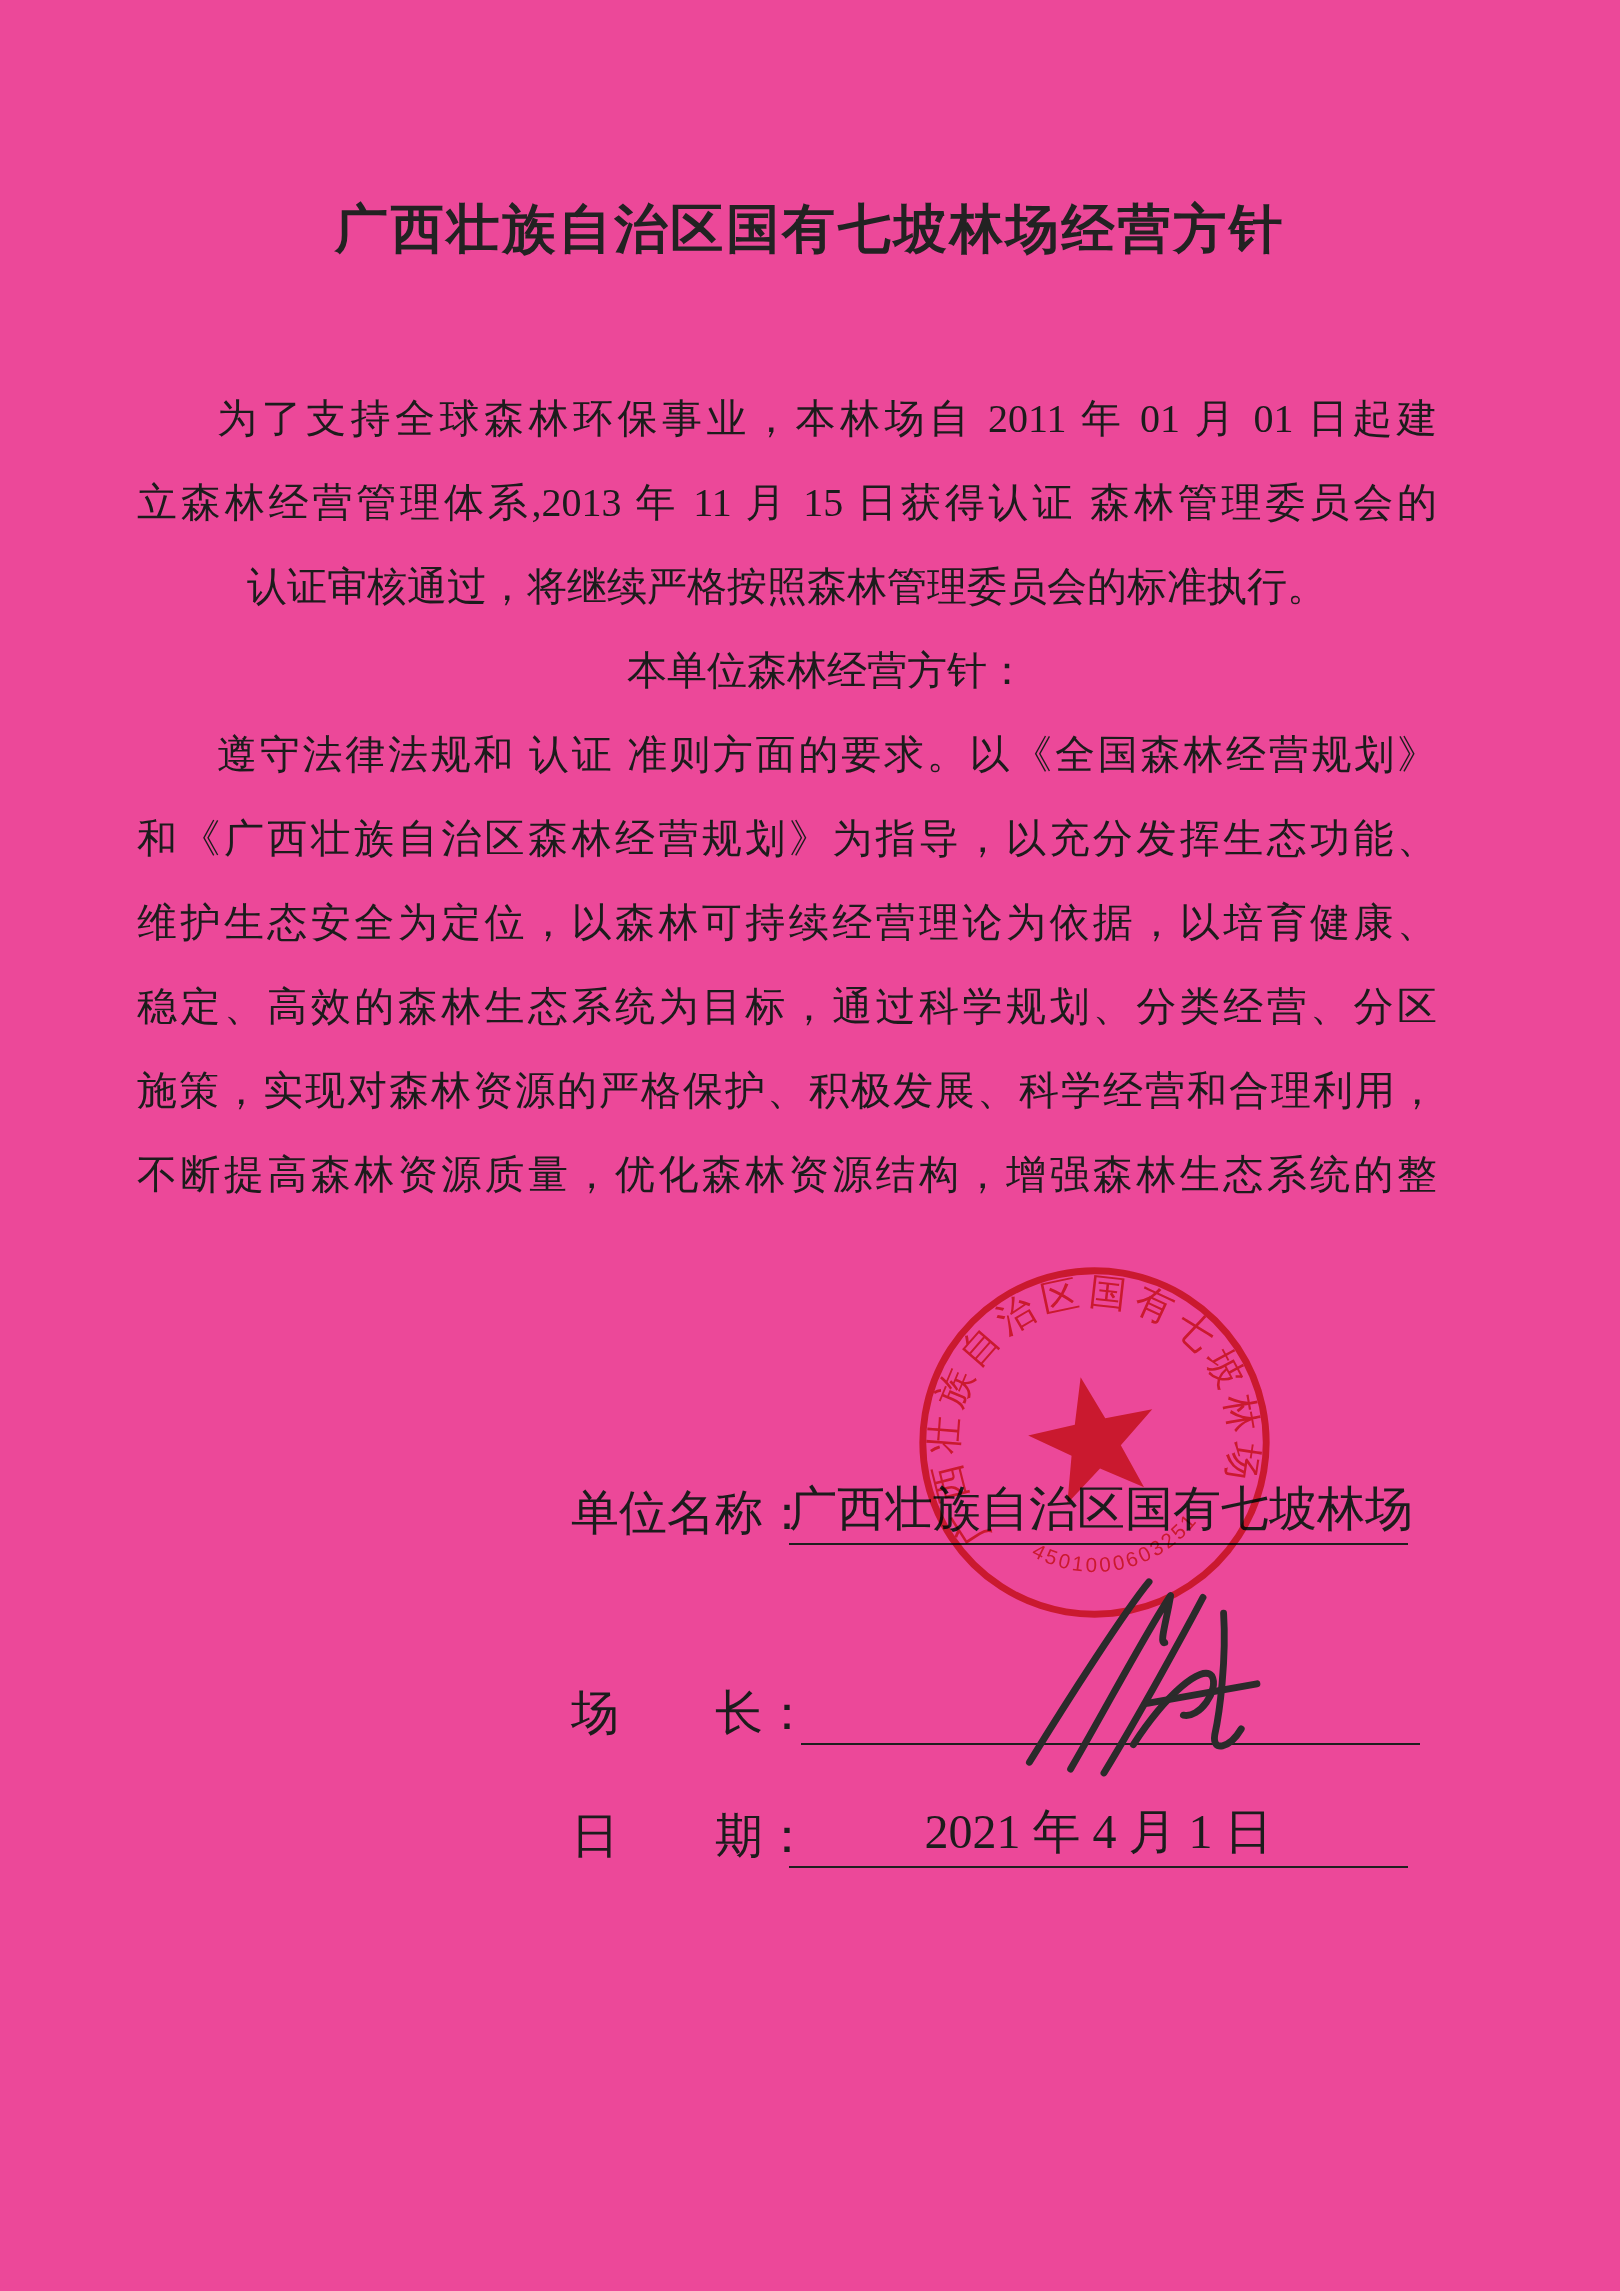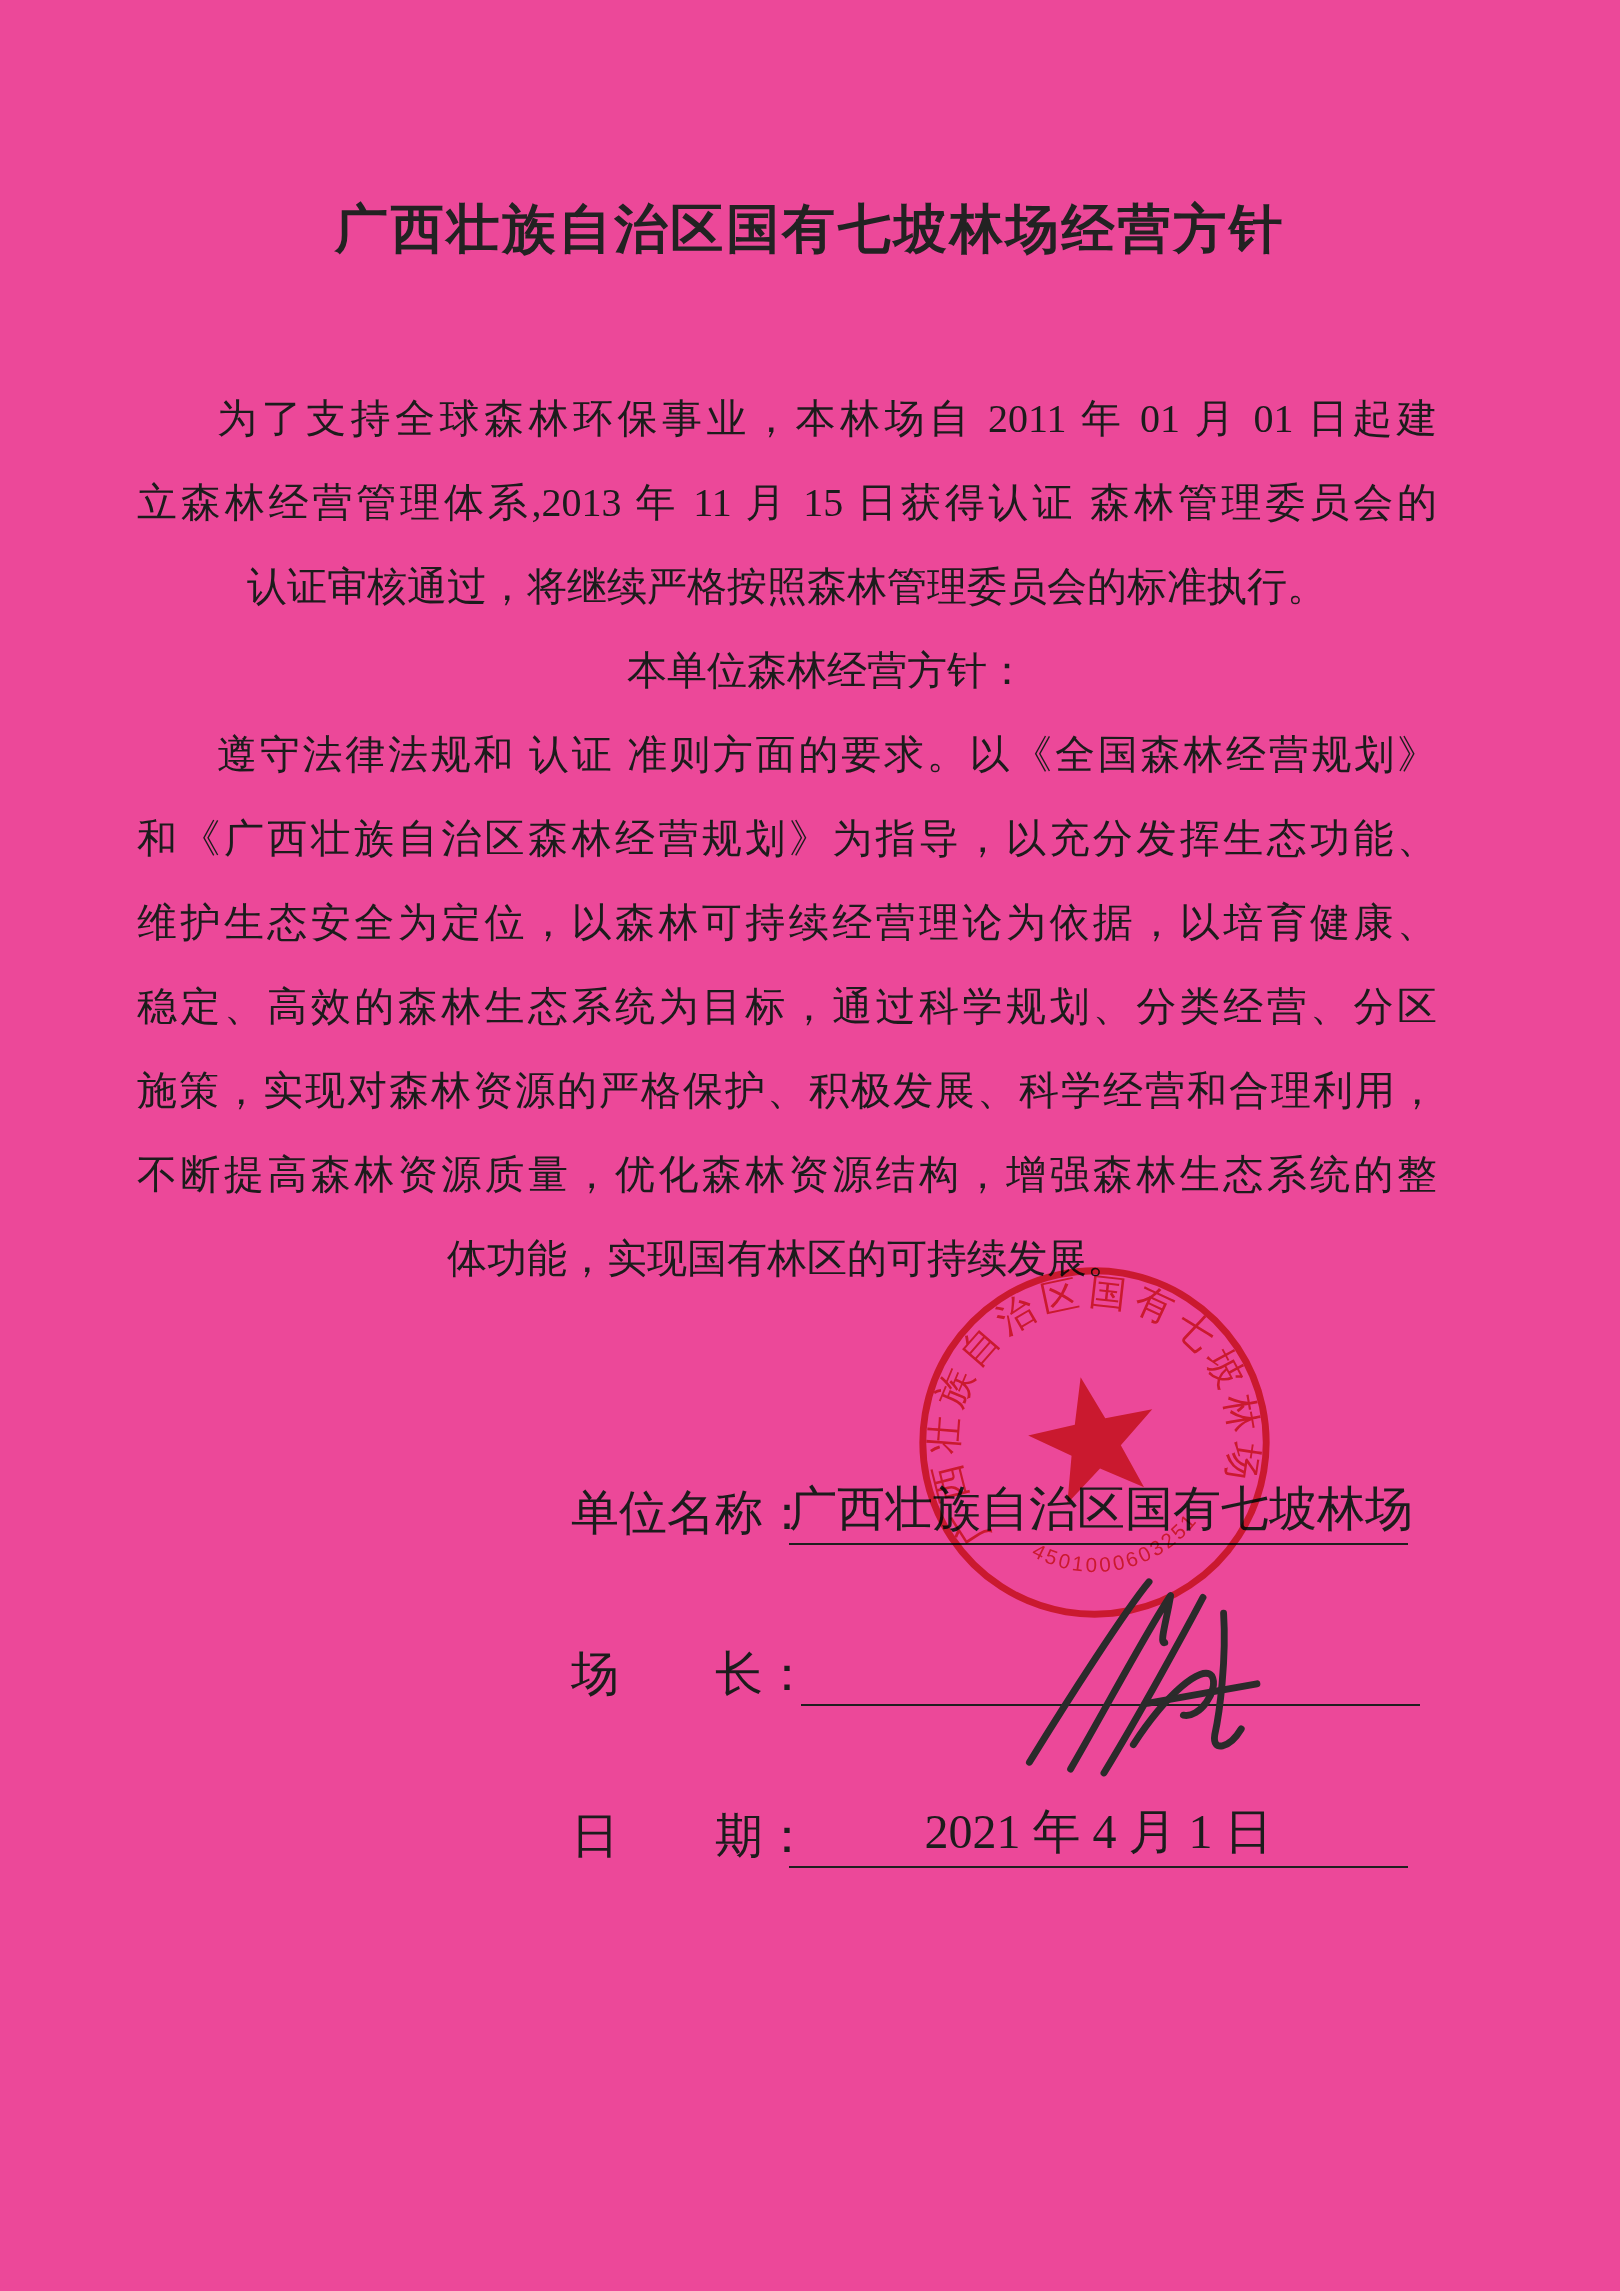--- a/index.html
+++ b/index.html
@@ -47,21 +47,21 @@
   }
   .sig-value{
     display:inline-block;
     width:619px;
     text-align:center;
     border-bottom:2.9px solid #1f1f1f;
     padding-bottom:2px;
     white-space:nowrap;
   }
   .row-unit{top:1488px;}
-  .row-director{top:1649px;gap:12px;}
+  .row-director{top:1688px;gap:12px;}
   .row-date{top:1811px;}
   .seal{
     position:absolute;
     left:913px;top:1261px;
     width:363px;height:363px;
     mix-blend-mode:multiply;
     opacity:.92;
     pointer-events:none;
   }
   .seal text{
@@ -85,21 +85,20 @@
     <div class="line indent fill">为了支持全球森林环保事业，本林场自 2011 年 01 月 01 日起建</div>
     <div class="line fill">立森林经营管理体系,2013 年 11 月 15 日获得认证 森林管理委员会的</div>
     <div class="line">认证审核通过，将继续严格按照森林管理委员会的标准执行。</div>
     <div class="line indent">本单位森林经营方针：</div>
     <div class="line indent fill">遵守法律法规和 认证 准则方面的要求。以《全国森林经营规划》</div>
     <div class="line fill">和《广西壮族自治区森林经营规划》为指导，以充分发挥生态功能、</div>
     <div class="line fill">维护生态安全为定位，以森林可持续经营理论为依据，以培育健康、</div>
     <div class="line fill">稳定、高效的森林生态系统为目标，通过科学规划、分类经营、分区</div>
     <div class="line fill">施策，实现对森林资源的严格保护、积极发展、科学经营和合理利用，</div>
     <div class="line fill">不断提高森林资源质量，优化森林资源结构，增强森林生态系统的整</div>
-    <div class="line">体功能，实现国有林区的可持续发展。</div>
   </div>
 
   <div class="sig-row row-unit">
     <span class="sig-label">单位名称：</span>
     <span class="sig-value">广西壮族自治区国有七坡林场</span>
   </div>
 
   <div class="sig-row row-director">
     <span class="sig-label">场　　长：</span>
     <span class="sig-value"></span>

